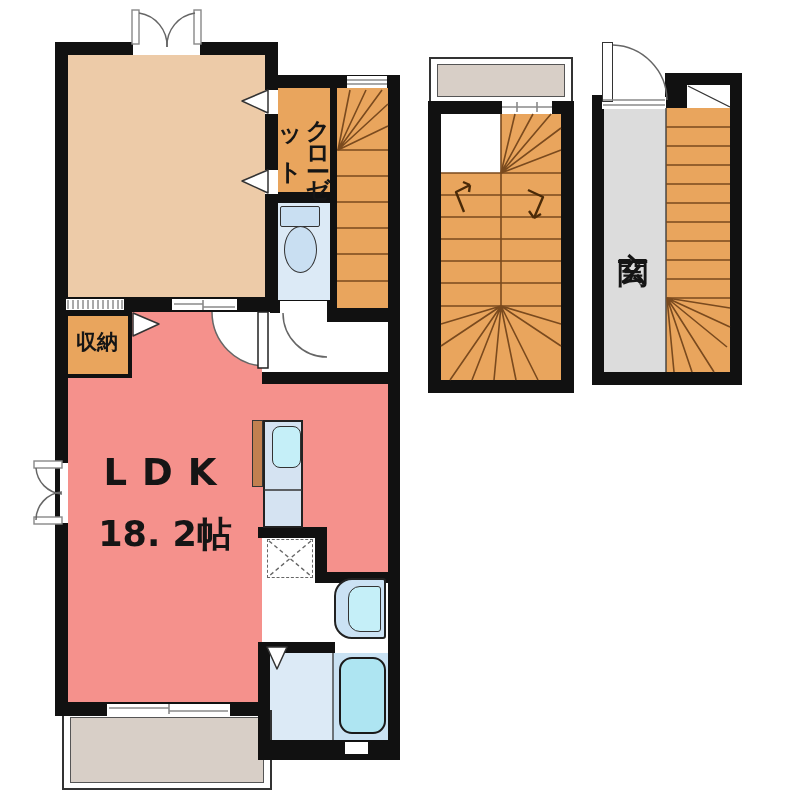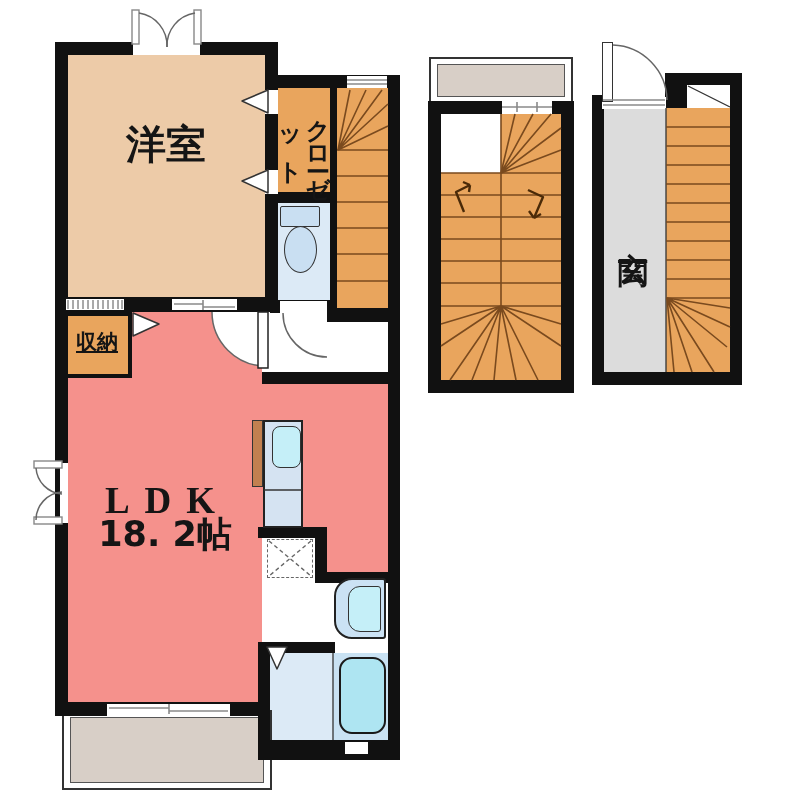--- a/index.html
+++ b/index.html
@@ -173,21 +173,20 @@
     <path class="arcline" d="M613,45 A56,56 0 0 1 667,100"></path>
     <path class="thinline" d="M688,86 L730,107"></path>
     <g>
       <path class="thinline" d="M666,108 L666,372"></path>
       <path class="tread" d="M666,127 L730,127 M666,146 L730,146 M666,165 L730,165 M666,184 L730,184 M666,203 L730,203 M666,222 L730,222 M666,241 L730,241 M666,260 L730,260 M666,279 L730,279 M666,298 L730,298"></path>
       <path class="tread" d="M667,298 L730,308 M667,298 L730,327 M667,298 L727,347 M667,298 L714,372 M667,298 L692,372 M667,298 L674,372"></path>
     </g>
   </svg>
 
   <div class="abs label" style="left:76px;top:118px;width:180px;font-size:40px;">
-    <div>洋室</div>
   </div>
   <div class="abs label vtext" style="left:276px;top:98px;width:56px;height:94px;font-size:24px;line-height:28px;letter-spacing:1px;">クローゼット</div>
-  <div class="abs label" style="left:64px;top:329px;width:66px;font-size:21px;text-decoration:underline;">収納</div>
-  <div class="abs label" style="left:70px;top:477px;width:180px;font-size:37px;letter-spacing:15px;text-indent:15px;font-family:Liberation Serif, serif;">LDK</div>
+  <div class="abs label" style="left:64px;top:329px;width:66px;font-size:21px;">収納</div>
+  <div class="abs label" style="left:70px;top:449px;width:180px;font-size:37px;letter-spacing:15px;text-indent:15px;">LDK</div>
   <div class="abs label" style="left:70px;top:512px;width:190px;font-size:35px;">18. 2帖</div>
   <div class="abs label vtext" style="left:611px;top:186px;width:42px;height:95px;font-size:30px;letter-spacing:6px;">玄関</div>
 
 </div>
 
 </body></html>

